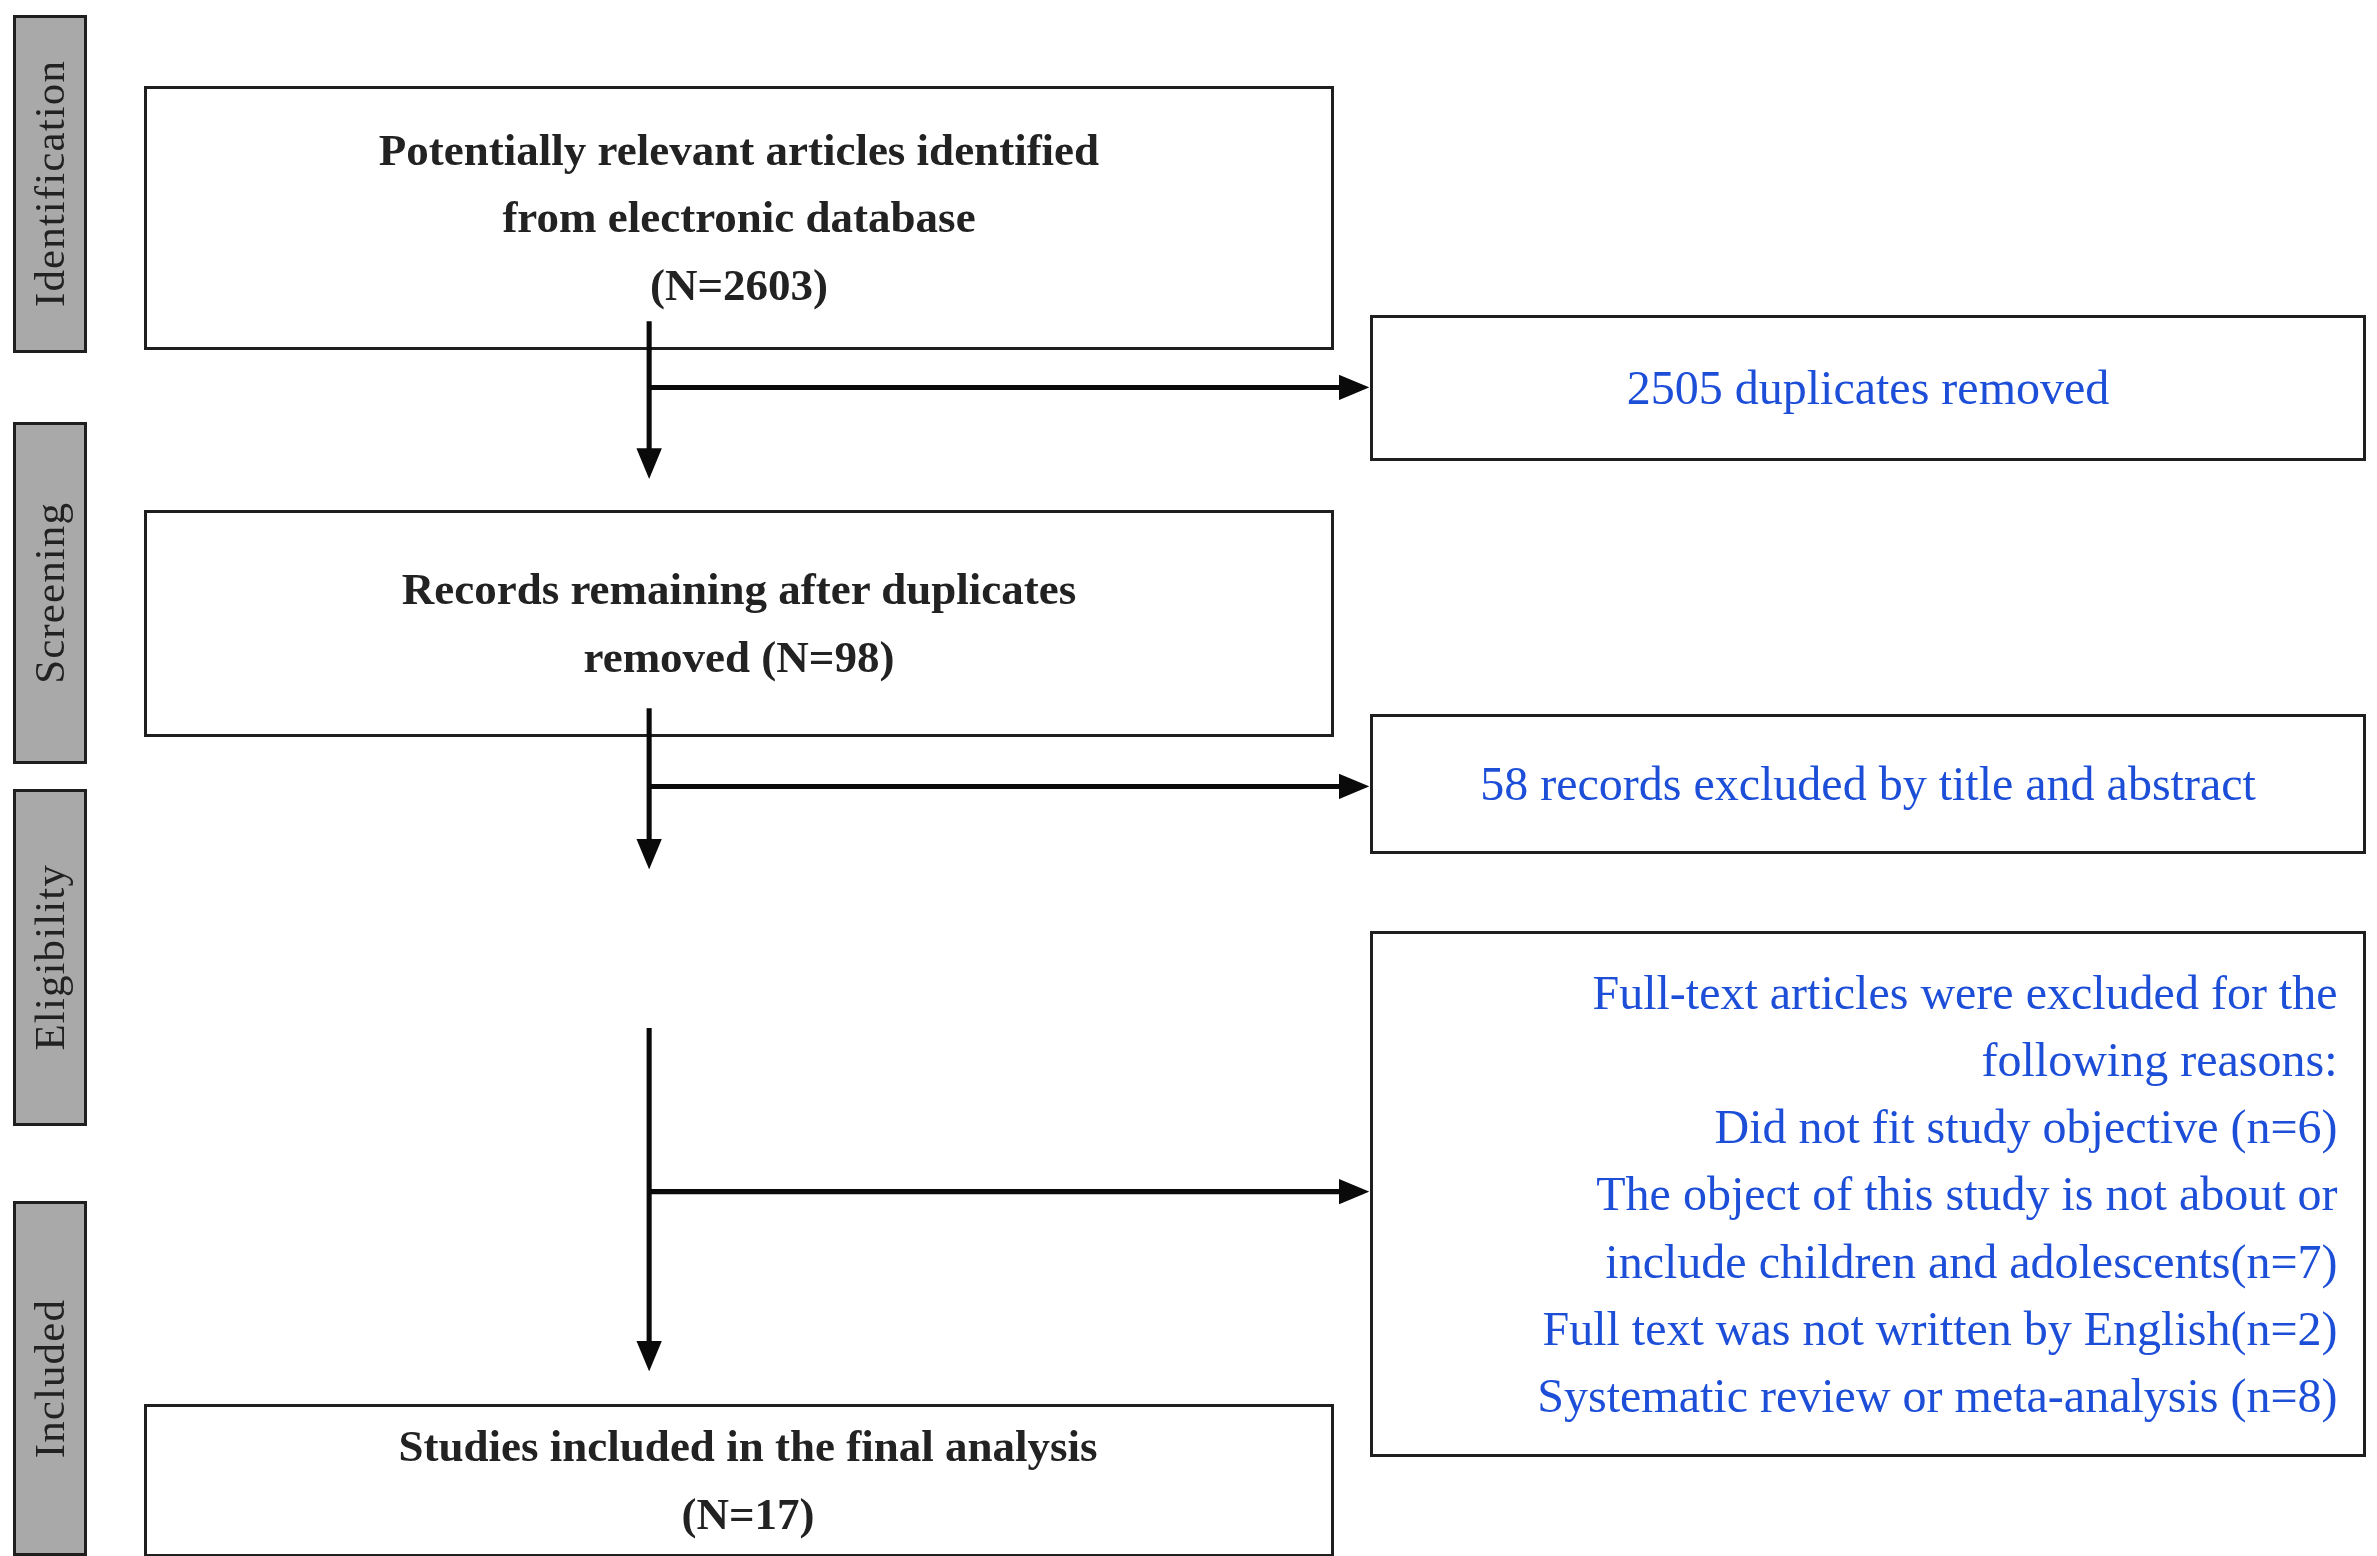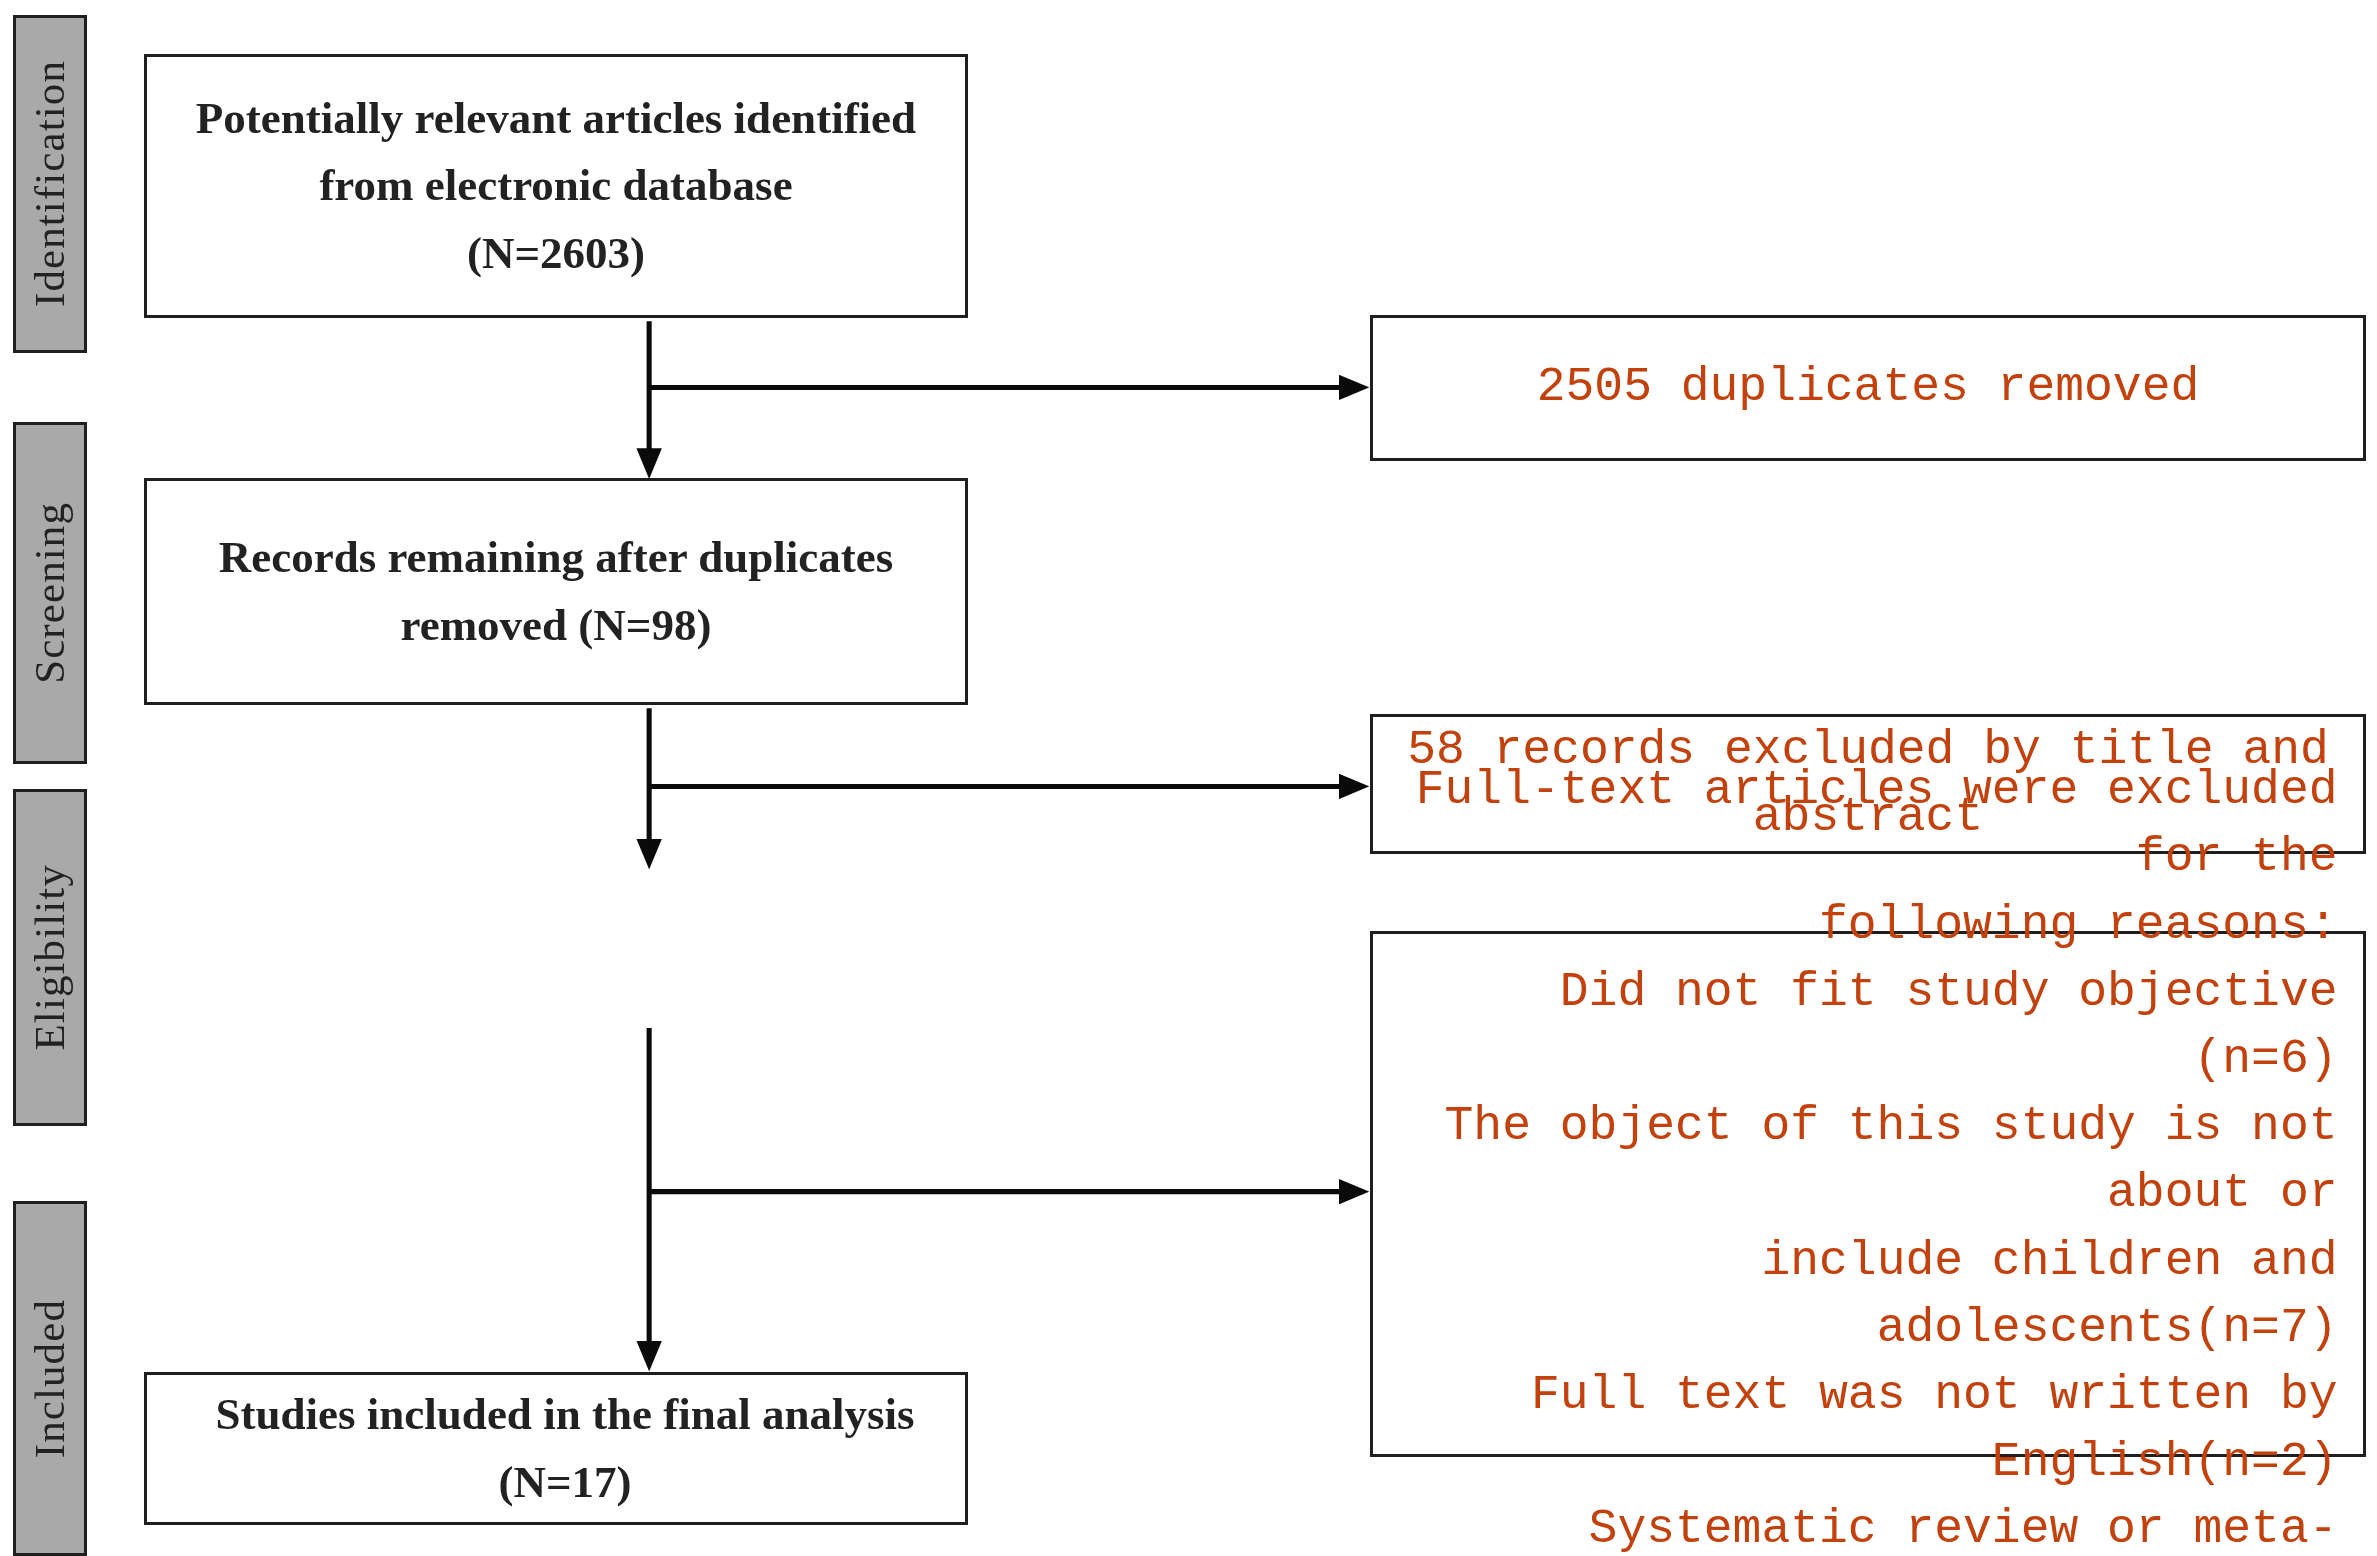--- a/index.html
+++ b/index.html
@@ -35,27 +35,28 @@
   }
   .s1 { top: 14.7px;   height: 338px; }
   .s2 { top: 422px;  height: 342px; }
   .s3 { top: 789px; height: 337px; }
   .s4 { top: 1201px; height: 355px; }
 
   
   .fbox {
     position: absolute;
     left: 144px;
-    width: 824px;
+    width: 1190px;
     background: var(--box-fill, #ffffff);
     border: 3.4px solid var(--box-border, #1f1f1f);
     box-sizing: border-box;
     display: flex;
     align-items: center;
     justify-content: center;
+    margin-top: 32px;
   }
   .fbox-text {
     font-size: 45px;
     font-weight: bold;
     line-height: 1.5;
     text-align: center;
     white-space: pre-line;
     color: #222222;
     width: 100%;
   }
@@ -74,23 +75,22 @@
     box-sizing: border-box;
     display: flex;
     align-items: center;
     justify-content: center;
   }
   .ebox-text {
     font-size: 48px;
     line-height: 1.4;
     text-align: center;
     white-space: pre-line;
-    color: #c2410c;
+    color: #1d4ed8;
     width: 100%;
-    font-family: Liberation Mono, monospace;
   }
   .e1 { top: 315px;  height: 146px; }
   .e2 { top: 714px; height: 140px; }
   .e3 { top: 931px; height: 526px; }
   .e3 .ebox-text { text-align: right; padding: 0 25.5px; box-sizing: border-box; }
 
   
   #arrows {
     position: absolute;
     top: 0; left: 0;

